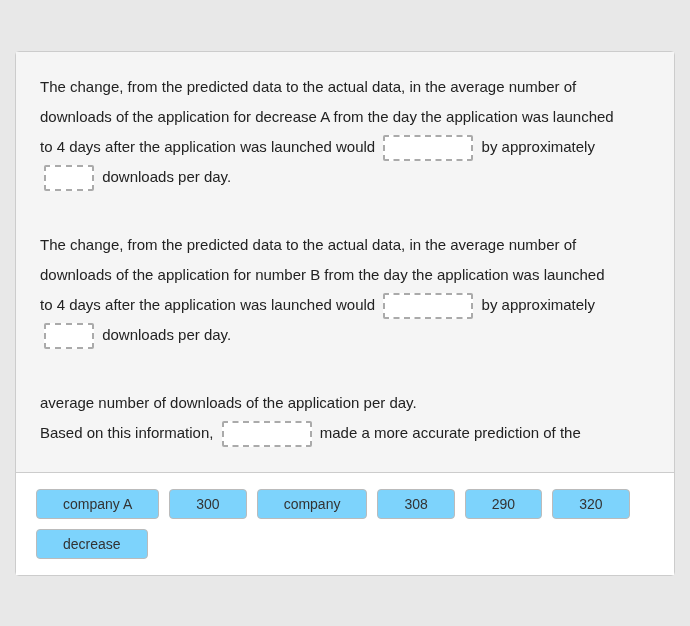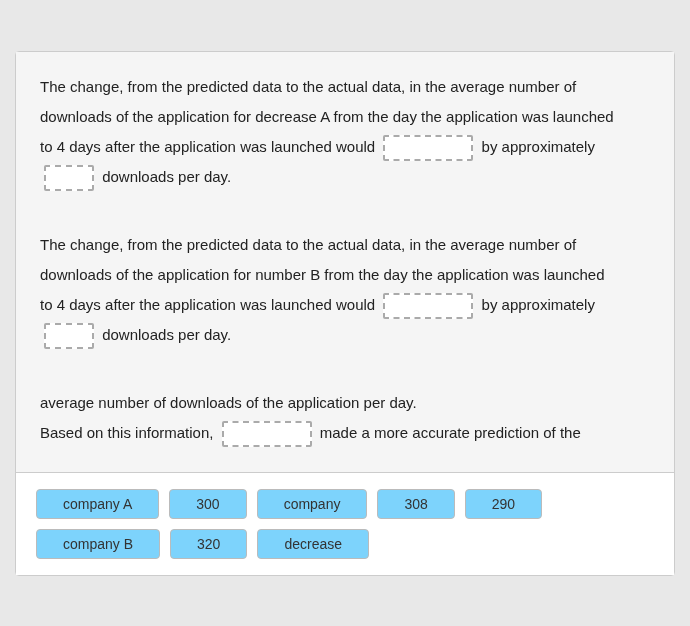--- a/index.html
+++ b/index.html
@@ -119,17 +119,16 @@
     </div>
 
   </div>
 
   <div class="answer-bank">
   <div class="answer-tile">company A</div>
       <div class="answer-tile">300</div>
       <div class="answer-tile">company</div>
       <div class="answer-tile">308</div>
       <div class="answer-tile">290</div>
-      <div class="answer-tile">company B</div>
       <div class="answer-tile">320</div>
       <div class="answer-tile">decrease</div>
     </div>
 </div>
 
 </body></html>

